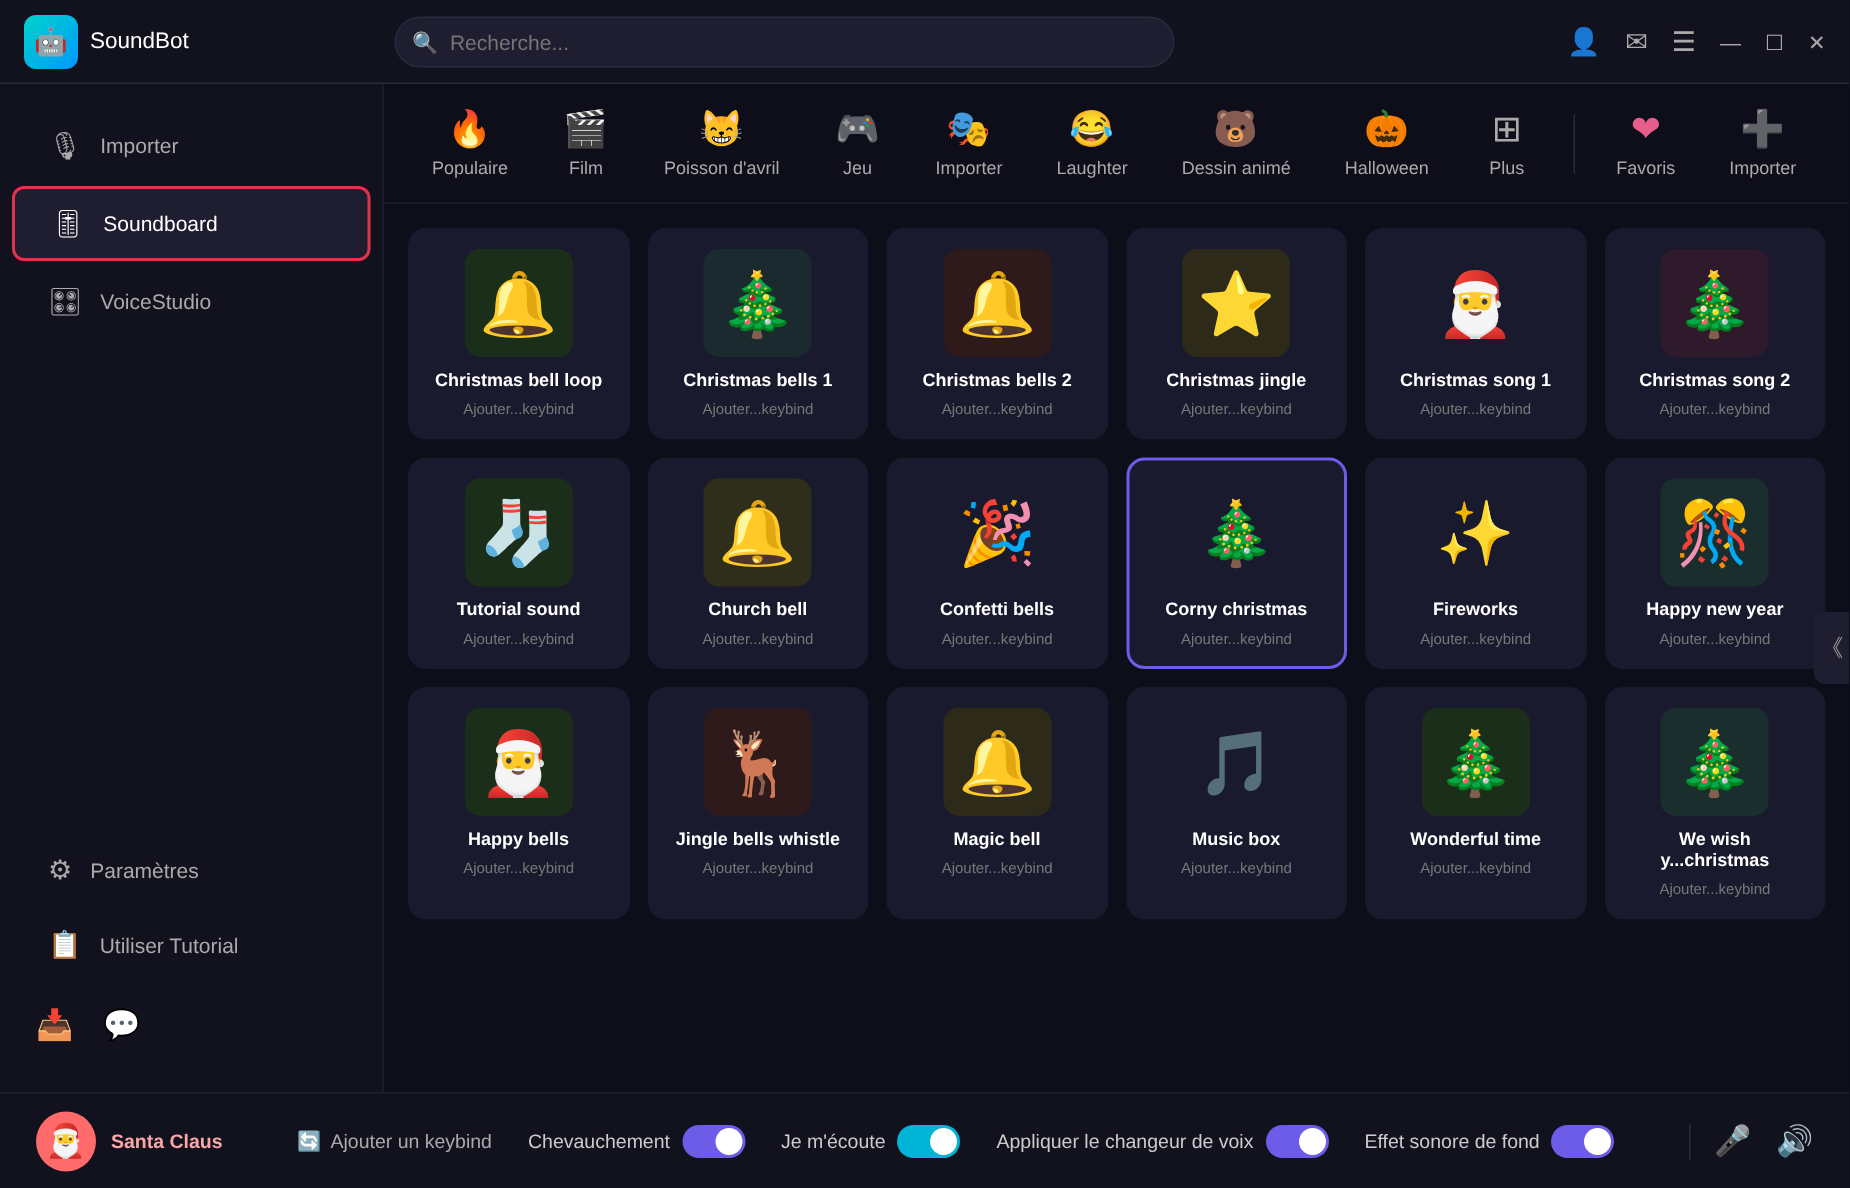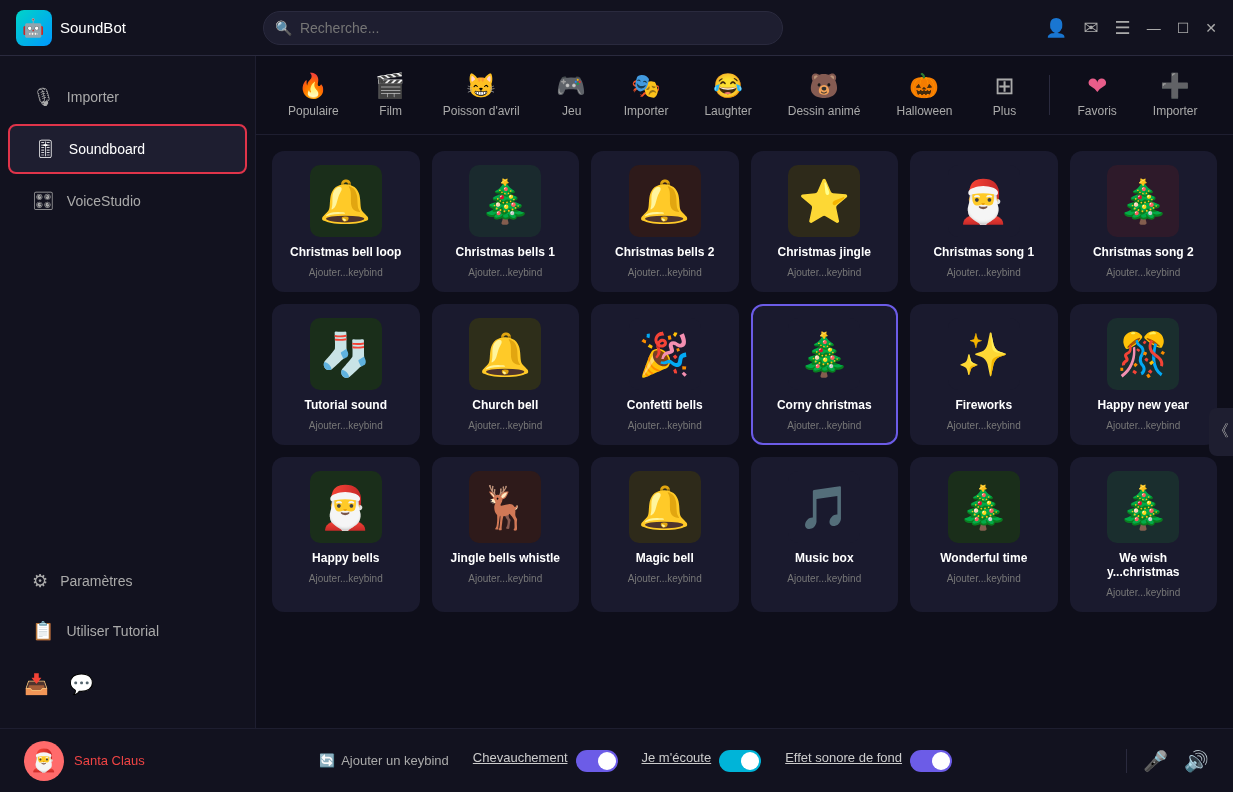--- a/index.html
+++ b/index.html
@@ -240,45 +240,44 @@
       width: 40px; height: 40px;
       border-radius: 50%;
       background: #ff6b6b;
       display: flex;
       align-items: center;
       justify-content: center;
       font-size: 22px;
     }
     .user-name {
       font-size: 13px;
-      font-weight: 400;
-      color: #ef4444;
+      font-weight: 700;
+      color: #fca5a5;
     }
     .bottom-controls {
       display: flex;
       align-items: center;
       gap: 24px;
       flex: 1;
       justify-content: center;
     }
     .keybind-btn {
       display: flex;
       align-items: center;
       gap: 6px;
       font-size: 13px;
       color: #aaa;
       cursor: pointer;
     }
     .toggle-group {
       display: flex;
-      align-items: flex-start;
+      align-items: center;
       gap: 8px;
       font-size: 13px;
       color: #ccc;
-      text-decoration: underline;
     }
     .toggle {
       width: 42px;
       height: 22px;
       border-radius: 11px;
       background: #6c5ce7;
       position: relative;
       cursor: pointer;
     }
     .toggle::after {
@@ -553,20 +552,24 @@
     <div class="toggle-group">
       <span>Chevauchement</span>
       <div class="toggle"></div>
     </div>
 
     <div class="toggle-group">
       <span>Je m'écoute</span>
       <div class="toggle active-blue"></div>
     </div>
 
+    <div class="toggle-group">
+      <span>Appliquer le changeur de voix</span>
+      <div class="toggle"></div>
+    </div>
 
     <div class="toggle-group">
       <span>Effet sonore de fond</span>
       <div class="toggle"></div>
     </div>
   </div>
 
   <div class="bottom-icons">
     <div class="divider-v"></div>
     <span>🎤</span>

